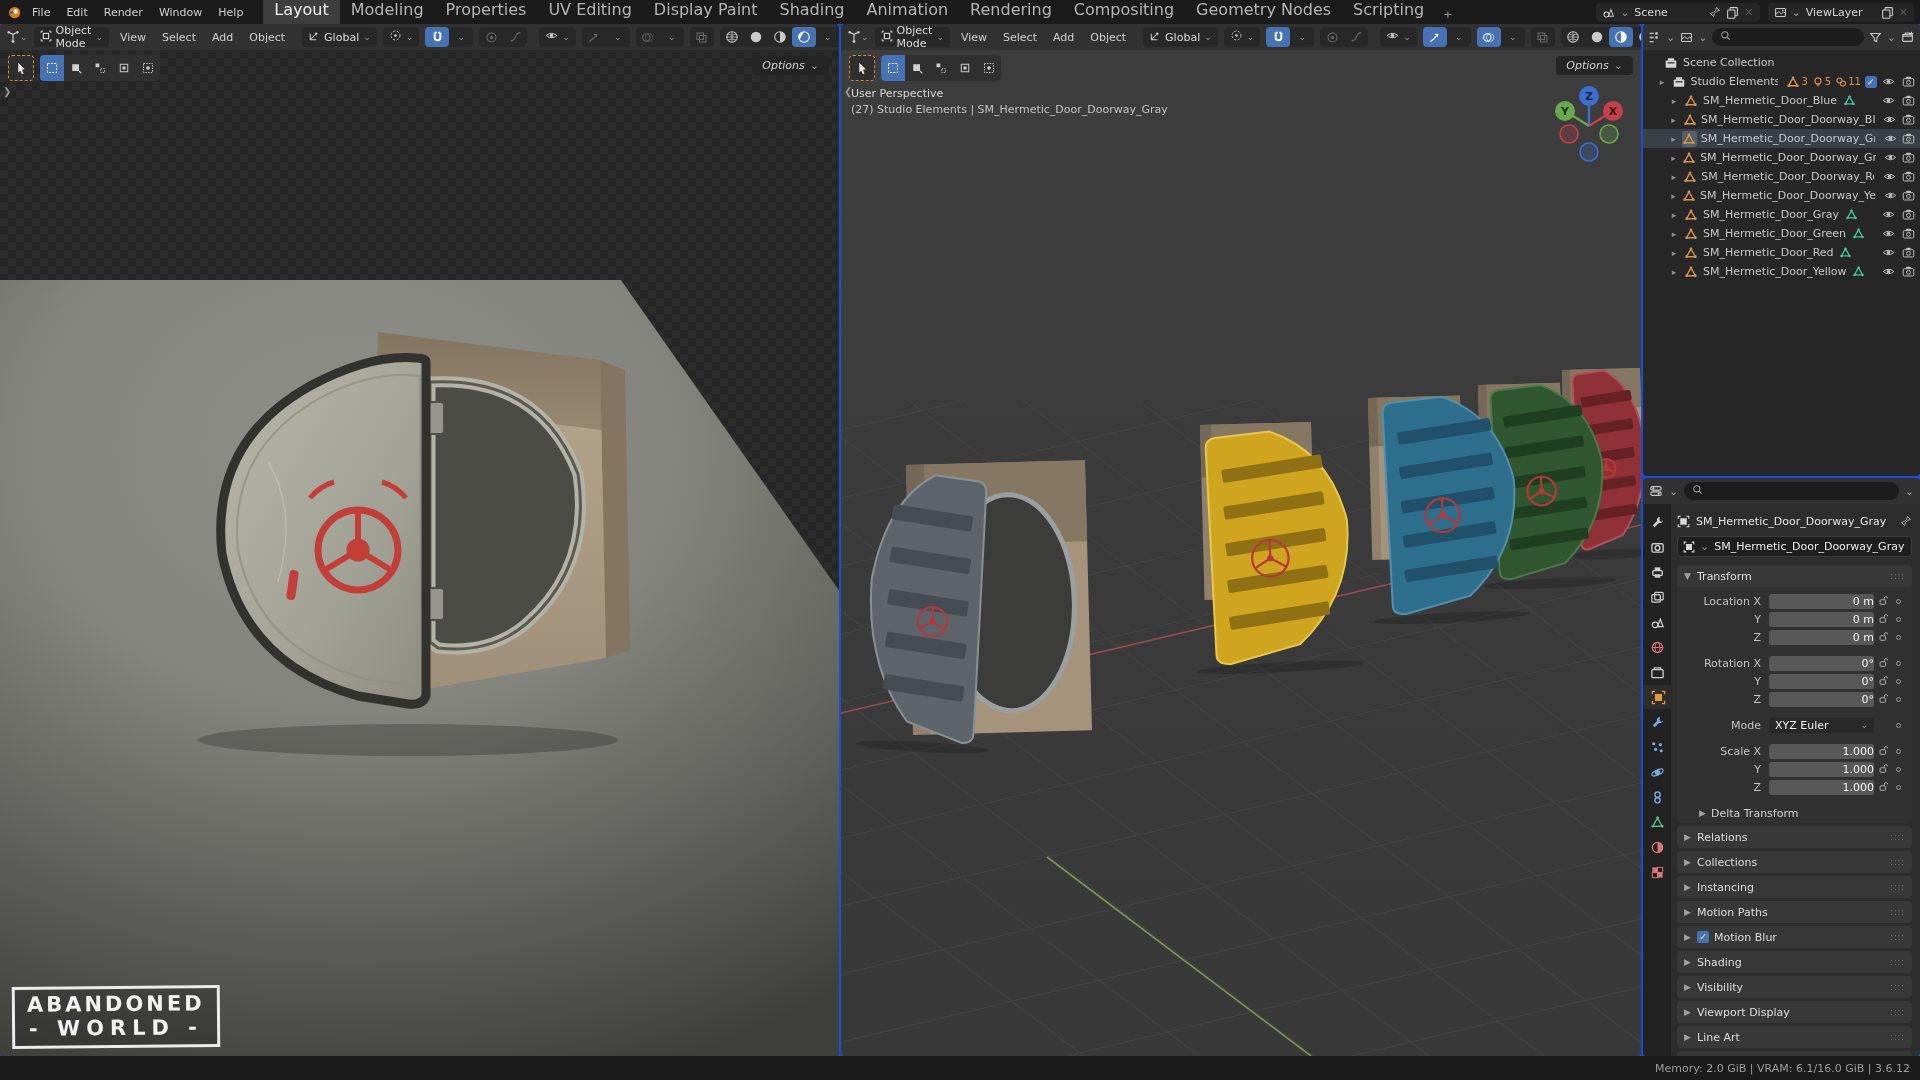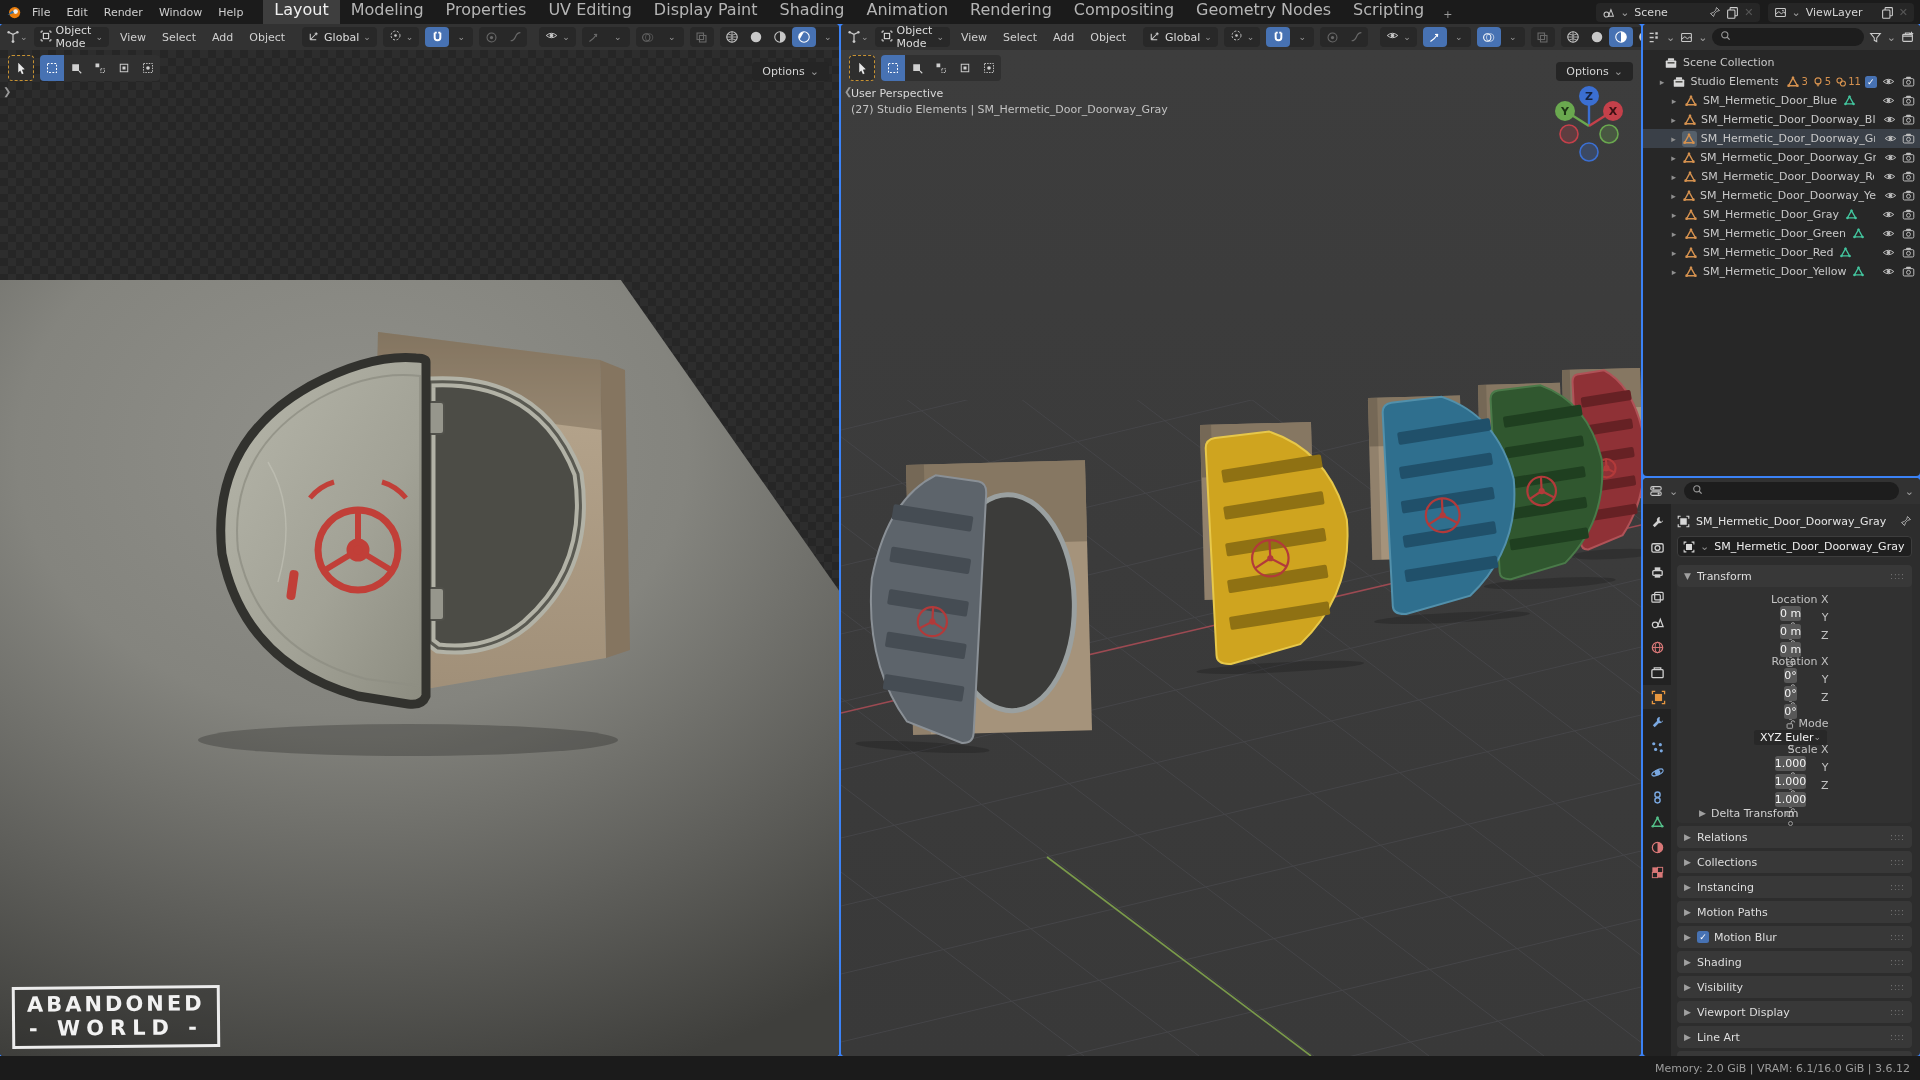--- a/index.html
+++ b/index.html
@@ -1,19 +1,19 @@
 <!DOCTYPE html>
 <html><head>
 <meta charset="utf-8">
 <style>
   * { box-sizing: border-box; margin: 0; padding: 0; }
   html,body { width:1920px; height:1080px; overflow:hidden; background:#101010;
     font-family:"DejaVu Sans","Liberation Sans",sans-serif; font-size:11px; color:#c3c3c3;
     -webkit-font-smoothing:antialiased; }
-  #app { position:relative; width:1920px; height:1080px; background:#3b82f6; }
+  #app { position:relative; width:1920px; height:1080px; background:#1d4ed8; }
 
   
   #topbar { position:absolute; left:0; top:0; width:1920px; height:24px; background:#1b1b1b;
     display:flex; align-items:center; gap:2px; padding:0 6px; }
   .menu-item { padding:2px 8px; color:#cfcfcf; border-radius:3px; cursor:default; }
   #ws-tabs { display:flex; align-items:flex-end; height:24px; margin-left:10px; }
   .ws-tab { padding:4px 11px 5px; color:#b5b5b5; font-size:16px; border-radius:5px 5px 0 0; }
   .ws-tab.active { background:#3e3e3e; color:#f0f0f0; }
   .ws-plus { padding:3px 8px; color:#9a9a9a; }
   #topbar-right { margin-left:auto; display:flex; gap:8px; align-items:center; }
@@ -29,22 +29,22 @@
     display:flex; align-items:center; gap:6px; padding:0 6px; z-index:30; }
   .hdr-pill { display:flex; align-items:center; gap:4px; background:#282828; border-radius:4px;
     padding:2px 6px; height:20px; color:#dcdcdc; }
   .hdr-menu { color:#d0d0d0; padding:2px 5px; }
   .hdr-grp { display:flex; align-items:center; background:#282828; border-radius:4px; height:20px; }
   .hdr-grp .seg { display:flex; align-items:center; justify-content:center; width:24px; height:20px;
     color:#c9c9c9; }
   .seg.active { background:#4772b3; border-radius:4px; color:#fff; }
   .seg.dim { opacity:.4; }
   .vp-content { position:absolute; left:0; top:26px; right:0; bottom:0; }
-  .options-btn { position:absolute; top:12px; display:flex; gap:5px; align-items:center;
-    background:#252525; border-radius:4px; padding:3px 10px; color:#d2d2d2; z-index:25; }
+  .options-btn { position:absolute; top:6px; display:flex; gap:5px; align-items:center;
+    background:#252525; border-radius:4px; padding:3px 10px; color:#d2d2d2; z-index:25;font-style:italic; }
   .tool-col { position:absolute; left:8px; top:5px; display:flex; gap:6px; z-index:25; }
   .tool-btn { width:26px; height:26px; background:#2e2e2e; border:1px dashed #c79233; border-radius:4px;
     display:flex; align-items:center; justify-content:center; color:#e8e8e8; }
   .tool-group { display:flex; background:#303030; border-radius:4px; overflow:hidden; height:26px; }
   .tool-seg { width:24px; height:26px; display:flex; align-items:center; justify-content:center; color:#cfcfcf; }
   .tool-seg.active { background:#4772b3; }
   .side-arrow { position:absolute; z-index:26; color:#9a9a9a; font-size:10px; }
 
   
   #vp-left { left:0; top:24px; width:839px; height:1032px; background:#262626; }
@@ -96,25 +96,25 @@
   #prop-content { flex:1; padding:6px 8px 0 6px; overflow:hidden; }
   .crumb { display:flex; align-items:center; gap:6px; height:22px; color:#e4e4e4; }
   .crumb .spacer { flex:1; }
   .name-field { display:flex; align-items:center; gap:5px; background:#1f1f1f; border:1px solid #3d3d3d;
     border-radius:4px; height:21px; margin:4px 0 8px; padding:0 5px; color:#ececec; }
   .panel { background:#313131; border-radius:4px; margin-bottom:3px; }
   .panel-hdr { display:flex; align-items:center; gap:5px; height:22px; padding:0 7px; background:#383838;
     border-radius:4px; color:#dedede; }
   .panel-hdr .chev { color:#a0a0a0; font-size:9px; width:8px; }
   .panel-hdr .grip { margin-left:auto; color:#7a7a7a; letter-spacing:1px; font-size:8px; }
-  .trow { display:flex; align-items:center; height:17px; margin:1px 8px 1px 0;flex-direction:column; }
+  .trow { display:flex; align-items:center; height:17px; margin:1px 8px 1px 0; }
   .trow.gap { margin-top:9px; }
   .trow .tlabel { width:92px; text-align:right; color:#c2c2c2; padding-right:8px; flex:none; }
   .tfield { flex:1; background:#585858; border-radius:2.5px; height:15px; color:#f4f4f4;
-    text-align:left; line-height:15px; }
+    text-align:right; line-height:15px; }
   .tfield.dropdown { background:#282828; text-align:left; padding:0 6px; display:flex; align-items:center; }
   .tfield.dropdown .val { flex:1; }
   .lockic { width:18px; text-align:center; color:#b5b5b5; }
   .deco-dot { width:12px; display:flex; justify-content:center; }
   .deco-dot i { width:5px; height:5px; border:1px solid #9a9a9a; border-radius:50%; }
   .subpanel-row { display:flex; align-items:center; gap:5px; height:20px; padding:0 7px 0 22px; color:#d2d2d2; }
 
   
   #statusbar { position:absolute; left:0; top:1056px; width:1920px; height:24px; background:#1b1b1b;
     display:flex; align-items:center; padding:0 10px; color:#909090; }

